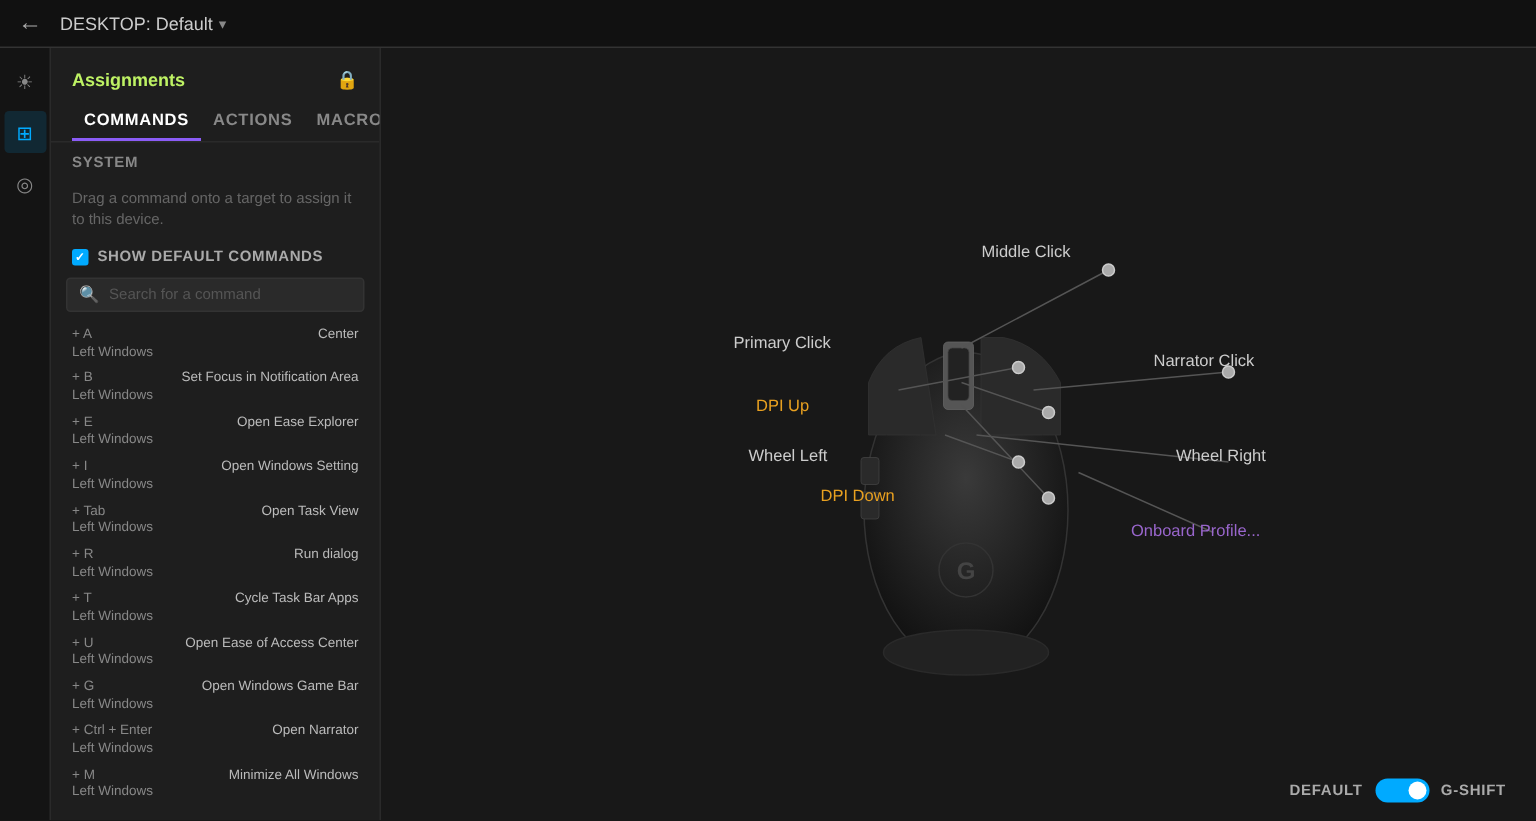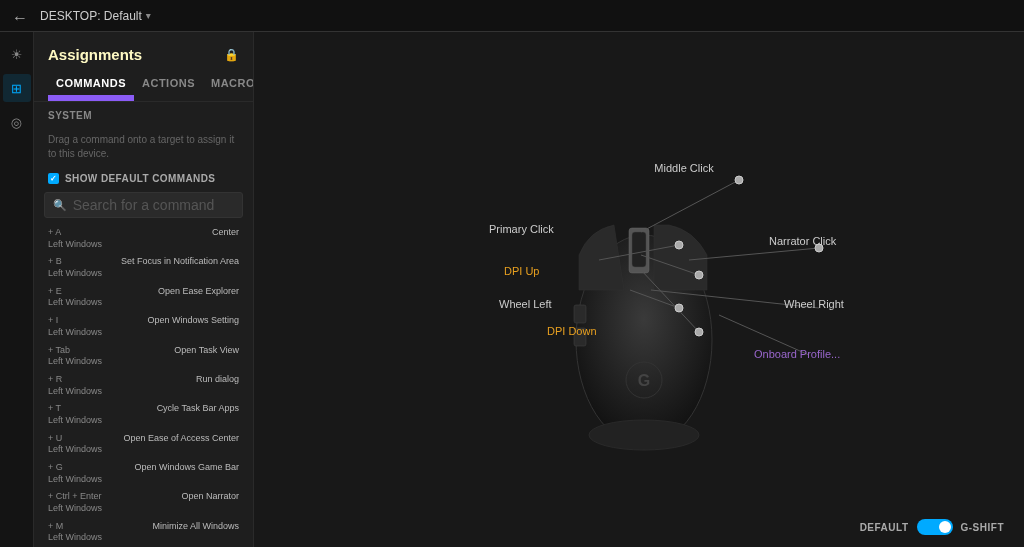--- a/index.html
+++ b/index.html
@@ -84,23 +84,23 @@
       overflow: hidden;
     }
 
     .panel-header {
       padding: 14px 14px 8px;
       display: flex;
       align-items: center;
       justify-content: space-between;
     }
     .panel-title {
-      font-size: 15px;
-      font-weight: 600;
-      color: #fef9c3;
+      font-size: 12px;
+      font-weight: 600;
+      color: #bef264;
     }
     .panel-lock { color: #666; font-size: 12px; }
 
     
     .tabs {
       display: flex;
       padding: 0 14px;
       gap: 0;
       border-bottom: 1px solid #2a2a2a;
       margin-bottom: 4px;
@@ -109,21 +109,21 @@
       padding: 6px 8px;
       font-size: 11px;
       font-weight: 600;
       color: #888;
       cursor: pointer;
       border-bottom: 2px solid transparent;
       letter-spacing: 0.5px;
     }
     .tab.active {
       color: #fff;
-      border-bottom: 6px solid #8b5cf6;
+      border-bottom: 2px solid #8b5cf6;
     }
 
     .subtab {
       padding: 4px 14px 6px;
       font-size: 10px;
       font-weight: 600;
       color: #888;
       letter-spacing: 0.5px;
     }
 
@@ -169,21 +169,21 @@
       padding: 4px 8px;
       gap: 6px;
       border: 1px solid #333;
     }
     .search-icon { color: #666; font-size: 11px; }
     .search-input {
       background: none;
       border: none;
       outline: none;
       color: #aaa;
-      font-size: 14px;
+      font-size: 10px;
       flex: 1;
     }
     .search-input::placeholder { color: #555; }
 
     
     .commands-list {
       flex: 1;
       overflow-y: auto;
       padding: 0 6px;
     }

